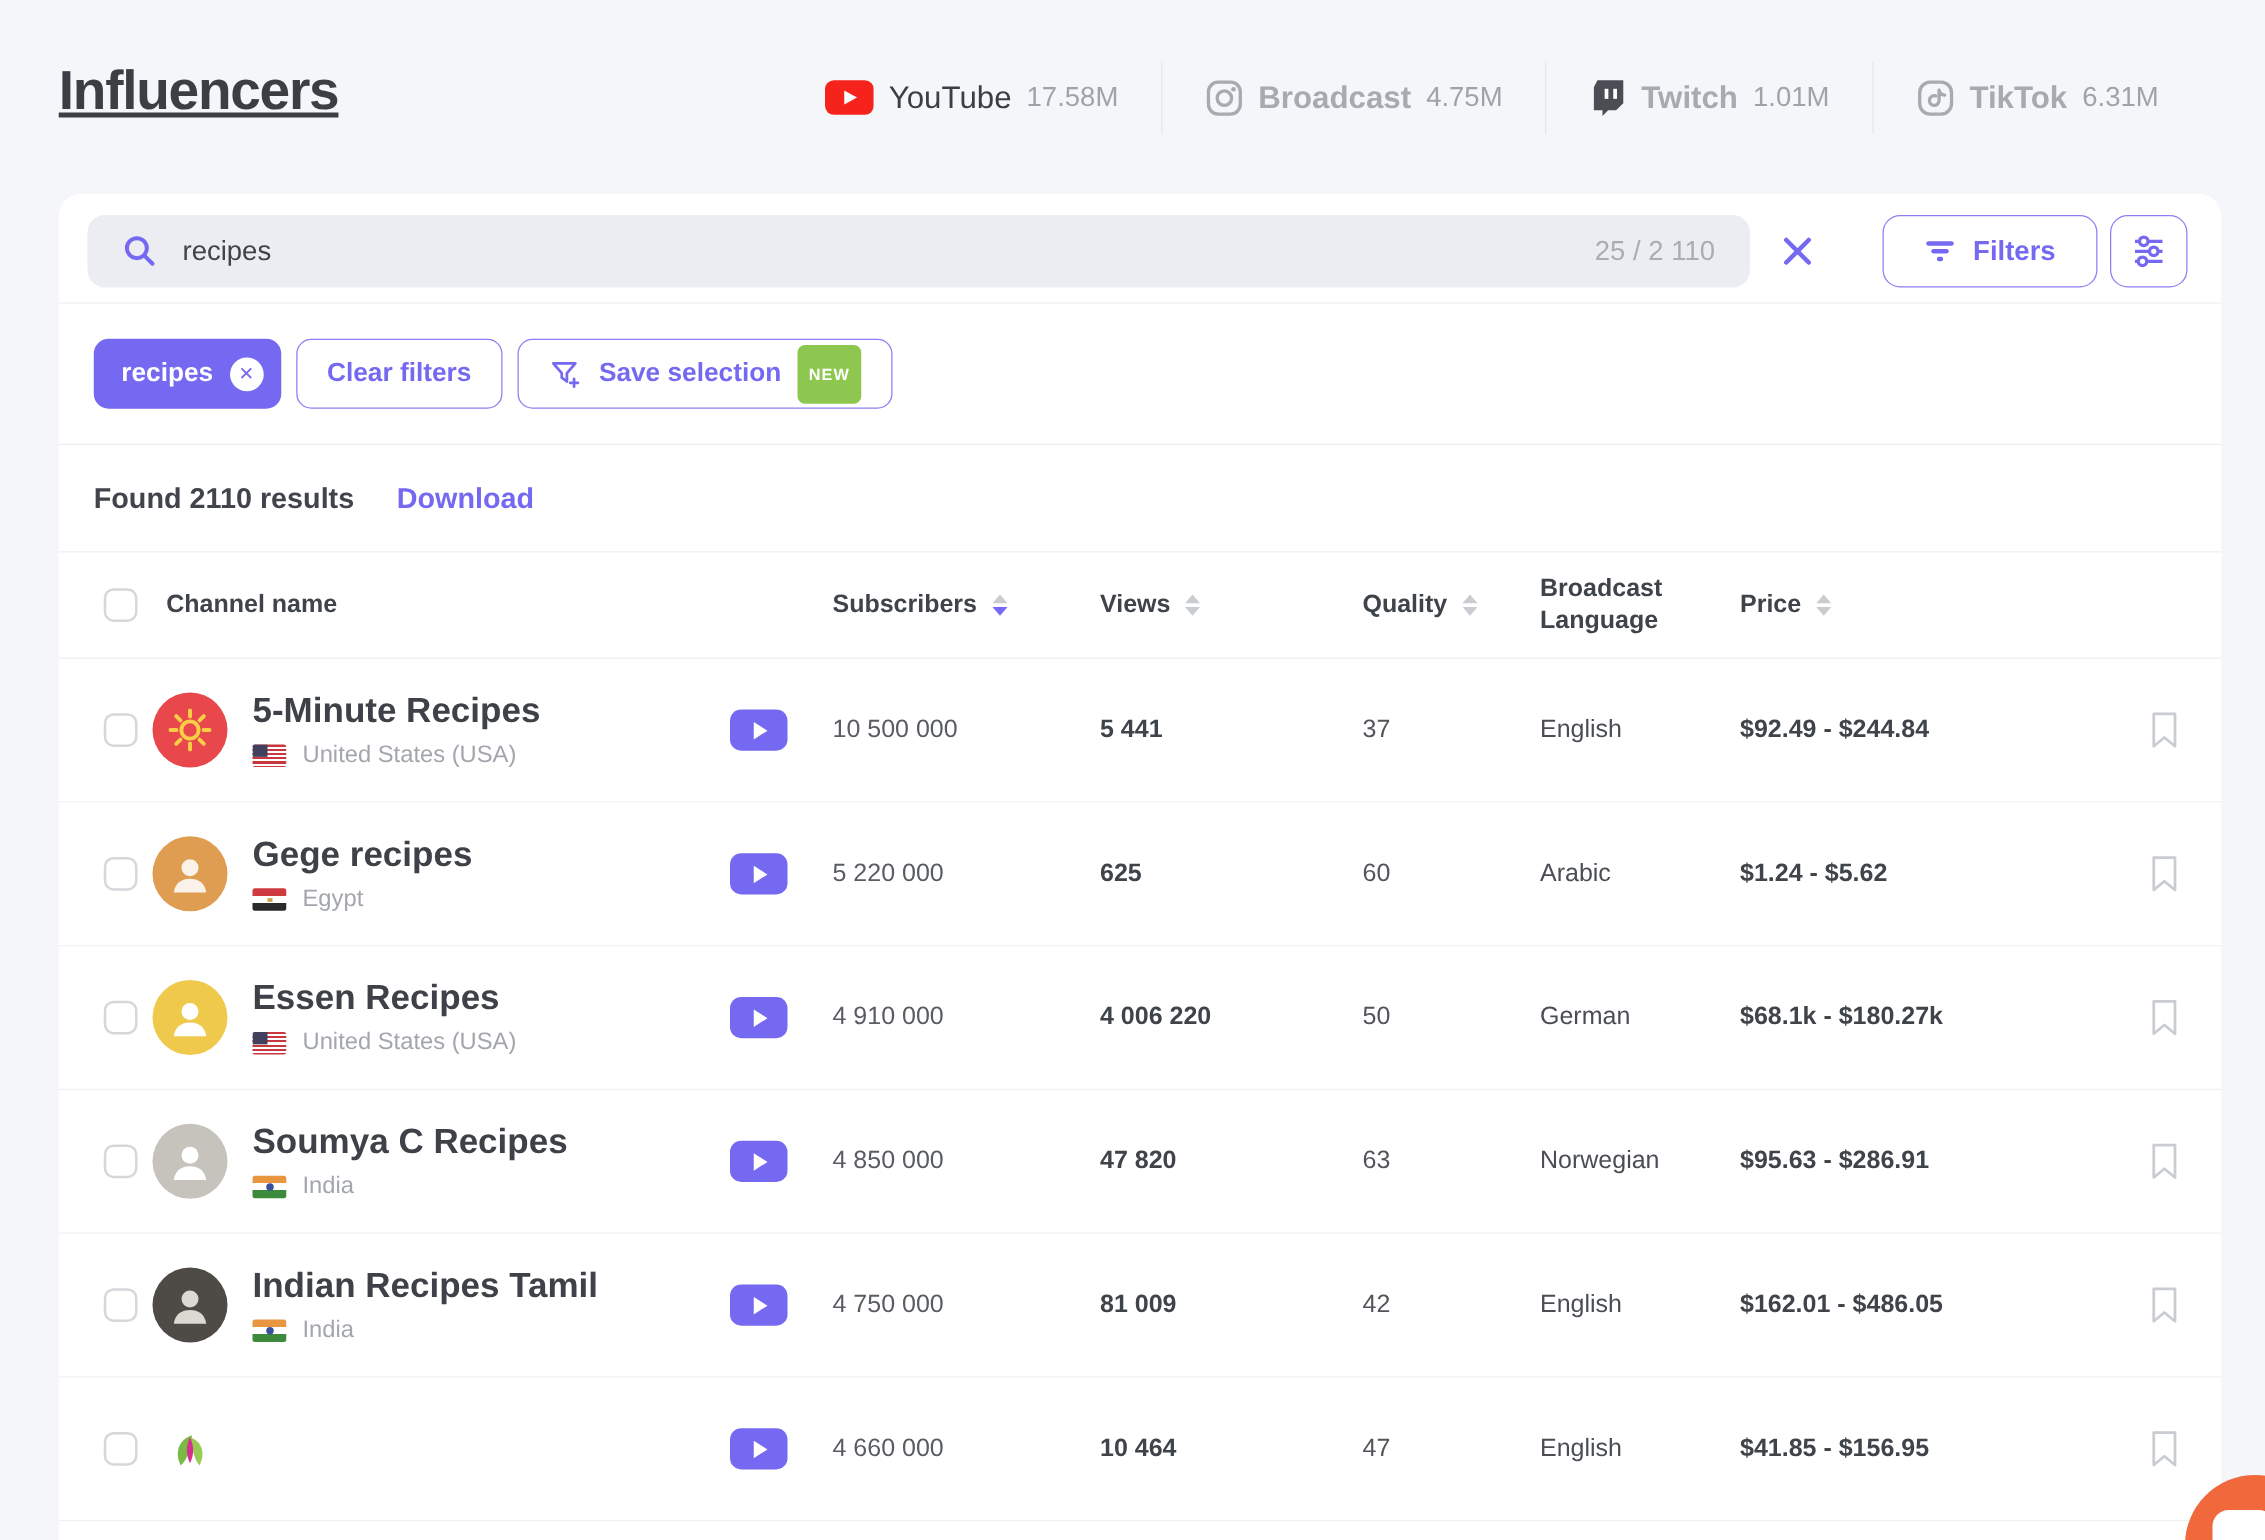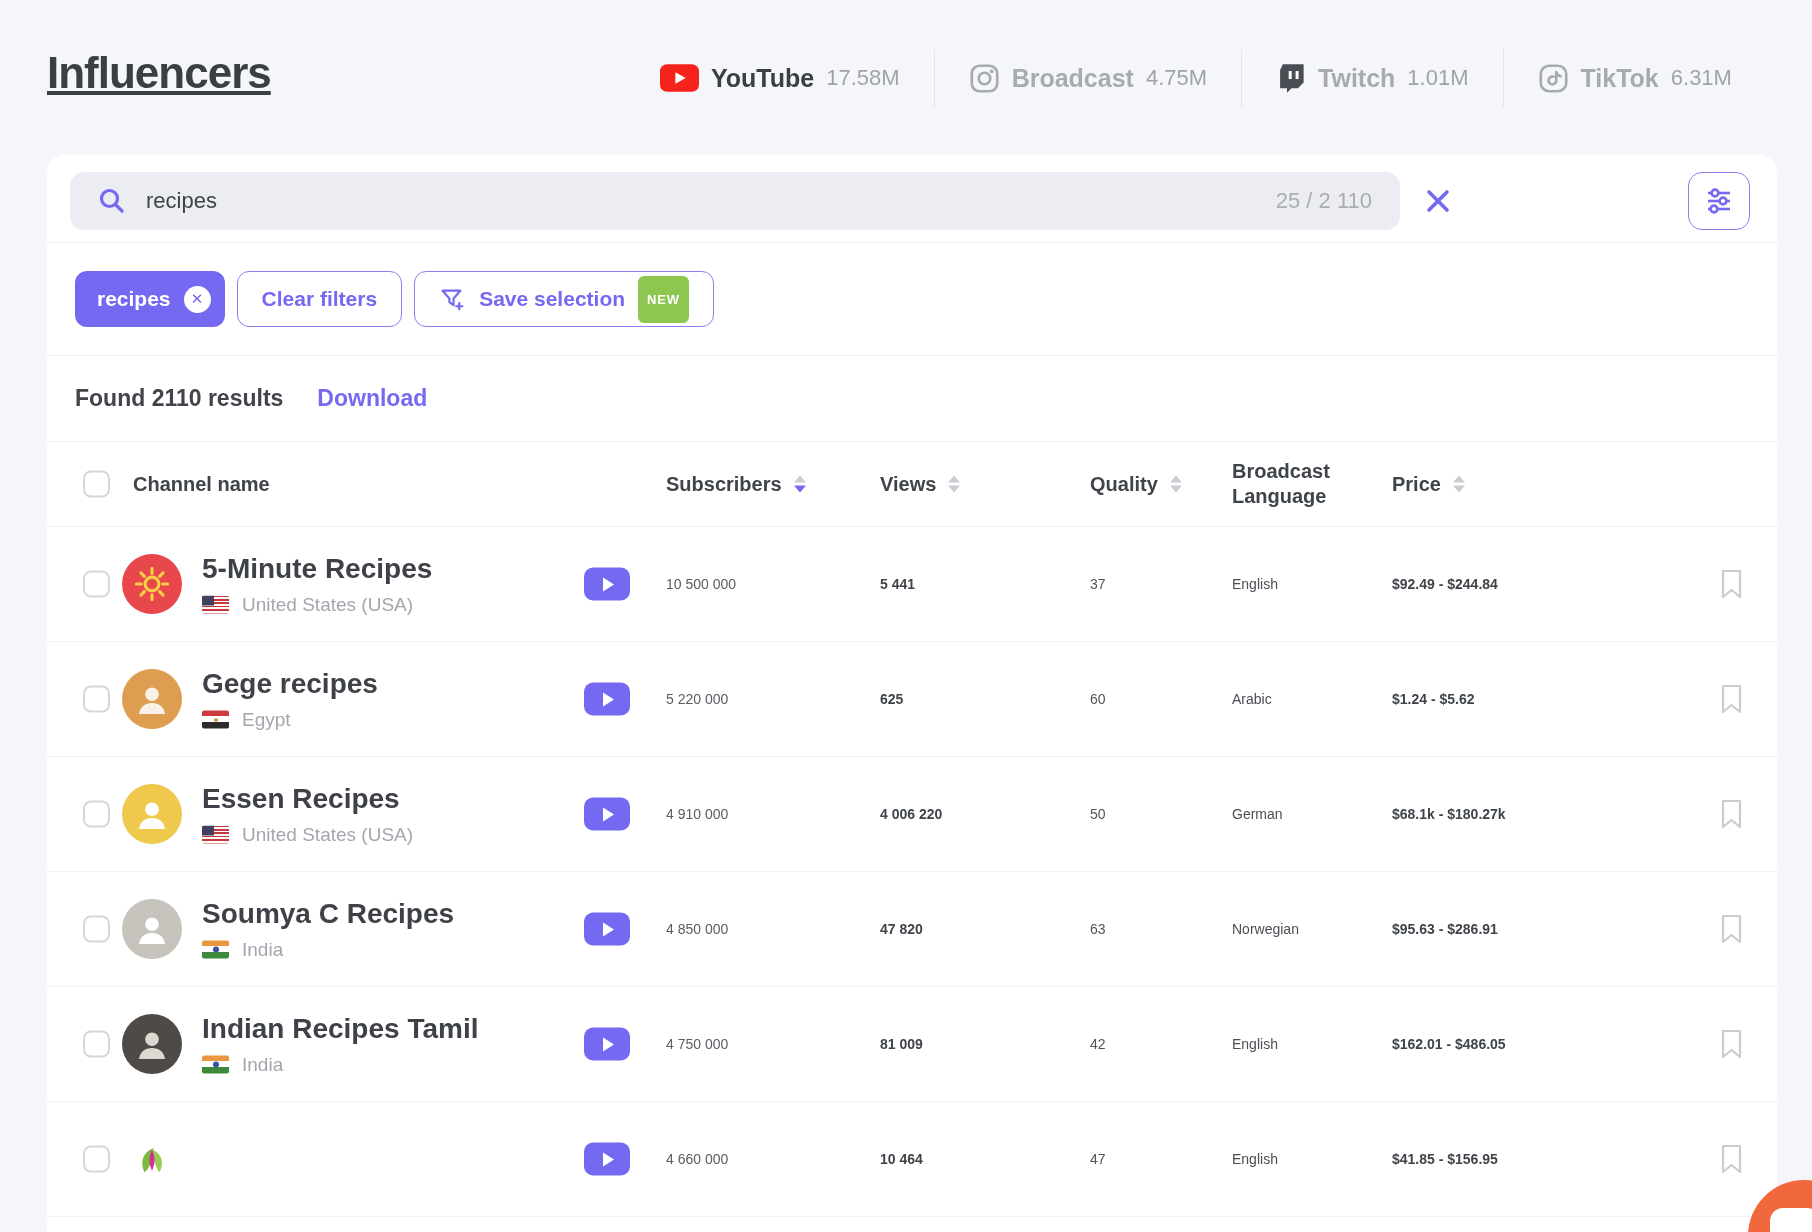--- a/index.html
+++ b/index.html
@@ -18,21 +18,21 @@
     position:relative;
   }
   
   .topbar{position:absolute;left:0;top:0;width:1812px;height:155px;}
   .page-title{position:absolute;left:47px;top:48px;font-size:44px;font-weight:800;letter-spacing:-1px;color:#3B3F45;text-decoration:underline;}
   .platforms{position:absolute;left:650px;top:46px;height:64px;display:flex;align-items:center;}
   .ptab{display:flex;align-items:center;gap:12px;cursor:pointer;padding:0 10px;}
   .picon{display:flex;align-items:center;}
   .pname{font-size:25px;font-weight:600;color:#A7ABB1;}
   .pcount{font-size:22px;color:#9FA3A9;}
-  .ptab.active .pname{color:#3B3F45;font-weight:700;}
+  .ptab.active .pname{color:#3B3F45;font-weight:400;}
   .pdiv{width:1px;height:58px;background:#E4E6EA;margin:0 24px;}
   
   .card{position:absolute;left:47px;top:155px;width:1730px;height:1120px;background:#fff;border-radius:18px 18px 0 0;}
   
   .search-section{position:relative;height:88px;border-bottom:1px solid var(--divider);}
   .searchbox{position:absolute;left:23px;top:17px;width:1330px;height:58px;background:#ECEDF2;border-radius:14px;display:flex;align-items:center;padding:0 28px;gap:20px;cursor:text;}
   .query{font-size:22px;color:#3F434A;flex:1;}
   .counter{font-size:22px;color:#A9ADB3;}
   .clearx{position:absolute;left:1375px;top:30px;width:32px;height:32px;background:none;border:none;cursor:pointer;display:flex;align-items:center;justify-content:center;}
   .filters-btn{position:absolute;left:1459px;top:17px;width:172px;height:58px;background:#fff;border:1.6px solid var(--accent-border);border-radius:14px;display:flex;align-items:center;justify-content:center;gap:13px;cursor:pointer;font-family:inherit;font-size:22px;font-weight:600;color:var(--accent);}
@@ -72,21 +72,21 @@
   .flag-usa{background:repeating-linear-gradient(180deg,#C8373E 0 1.7px,#fff 1.7px 3.4px);}
   .flag-usa::after{content:"";position:absolute;left:0;top:0;width:12px;height:9.5px;background:#41415F;}
   .flag-egypt{background:linear-gradient(180deg,#CE3A3F 0 33%,#CE3A3F 33%,#fff 33% 66%,#2B2B2B 66%);}
   .flag-egypt::after{content:"";position:absolute;left:11.5px;top:7.5px;width:4px;height:3px;background:#C9A44A;}
   .flag-india{background:linear-gradient(180deg,#E8963F 0 33%,#fff 33% 66%,#3E8A3C 66%);}
   .flag-india::after{content:"";position:absolute;left:10.5px;top:6px;width:6px;height:6px;border-radius:50%;background:#3B4FA0;}
   .flag-algeria{background:linear-gradient(90deg,#3E6B3A 0 50%,#fff 50%);}
   .flag-algeria::after{content:"";position:absolute;left:10px;top:5px;width:7px;height:7px;border-radius:50%;border:1.6px solid #C43A3A;}
   .playbtn{left:537px;width:46px;height:33px;background:var(--accent);border-radius:9px;display:flex;align-items:center;justify-content:center;cursor:pointer;}
   .playbtn b{display:block;width:0;height:0;border-top:7px solid transparent;border-bottom:7px solid transparent;border-left:11px solid #fff;margin-left:3px;}
-  .val{font-size:14px;color:#54585E;text-align:right;}
+  .val{font-size:20px;color:#54585E;text-align:right;}
   .v-subs{color:#595D63;}
   .v-views{font-weight:700;color:#3F444A;}
   .v-quality{color:#515559;}
   .v-lang{color:#4A4E54;}
   .v-price{font-weight:700;color:#3F444A;}
   .bookmark{left:1672px;cursor:pointer;display:inline-flex;}
   
   .chat{position:fixed;right:-48px;bottom:-60px;width:112px;height:112px;border-radius:50%;background:#F0683C;cursor:pointer;}
   .chat .bubble{position:absolute;left:22px;top:28px;width:50px;height:46px;background:#fff;border-radius:13px;}
 </style>
@@ -155,20 +155,30 @@
             <line x1="17.5" y1="17.5" x2="24" y2="24" stroke="#7469F0" stroke-width="3.2" stroke-linecap="round"></line>
           </svg>
       </span>
       <span class="query">recipes</span>
       <span class="counter">25 / 2 110</span>
     </div>
     <button class="clearx">
       <svg width="26" height="26" viewBox="0 0 26 26">
           <path d="M4 4l18 18M22 4L4 22" stroke="#7469F0" stroke-width="3.6" stroke-linecap="round"></path>
         </svg>
+    </button>
+    <button class="filters-btn">
+      <span style="display:flex;">
+        <svg width="26" height="24" viewBox="0 0 26 24">
+            <rect x="2" y="4" width="22" height="3.6" rx="1.8" fill="#7469F0"></rect>
+            <rect x="6" y="10.2" width="14" height="3.6" rx="1.8" fill="#7469F0"></rect>
+            <rect x="10.5" y="16.4" width="5" height="3.6" rx="1.8" fill="#7469F0"></rect>
+          </svg>
+      </span>
+      <span>Filters</span>
     </button>
     <button class="sliders-btn">
       <span style="display:flex;">
         <svg width="30" height="30" viewBox="0 0 30 30">
             <line x1="4" y1="7" x2="26" y2="7" stroke="#7469F0" stroke-width="2.6"></line>
             <line x1="4" y1="15" x2="26" y2="15" stroke="#7469F0" stroke-width="2.6"></line>
             <line x1="4" y1="23" x2="26" y2="23" stroke="#7469F0" stroke-width="2.6"></line>
             <circle cx="11" cy="7" r="3.4" fill="#fff" stroke="#7469F0" stroke-width="2.6"></circle>
             <circle cx="19" cy="15" r="3.4" fill="#fff" stroke="#7469F0" stroke-width="2.6"></circle>
             <circle cx="10" cy="23" r="3.4" fill="#fff" stroke="#7469F0" stroke-width="2.6"></circle>

